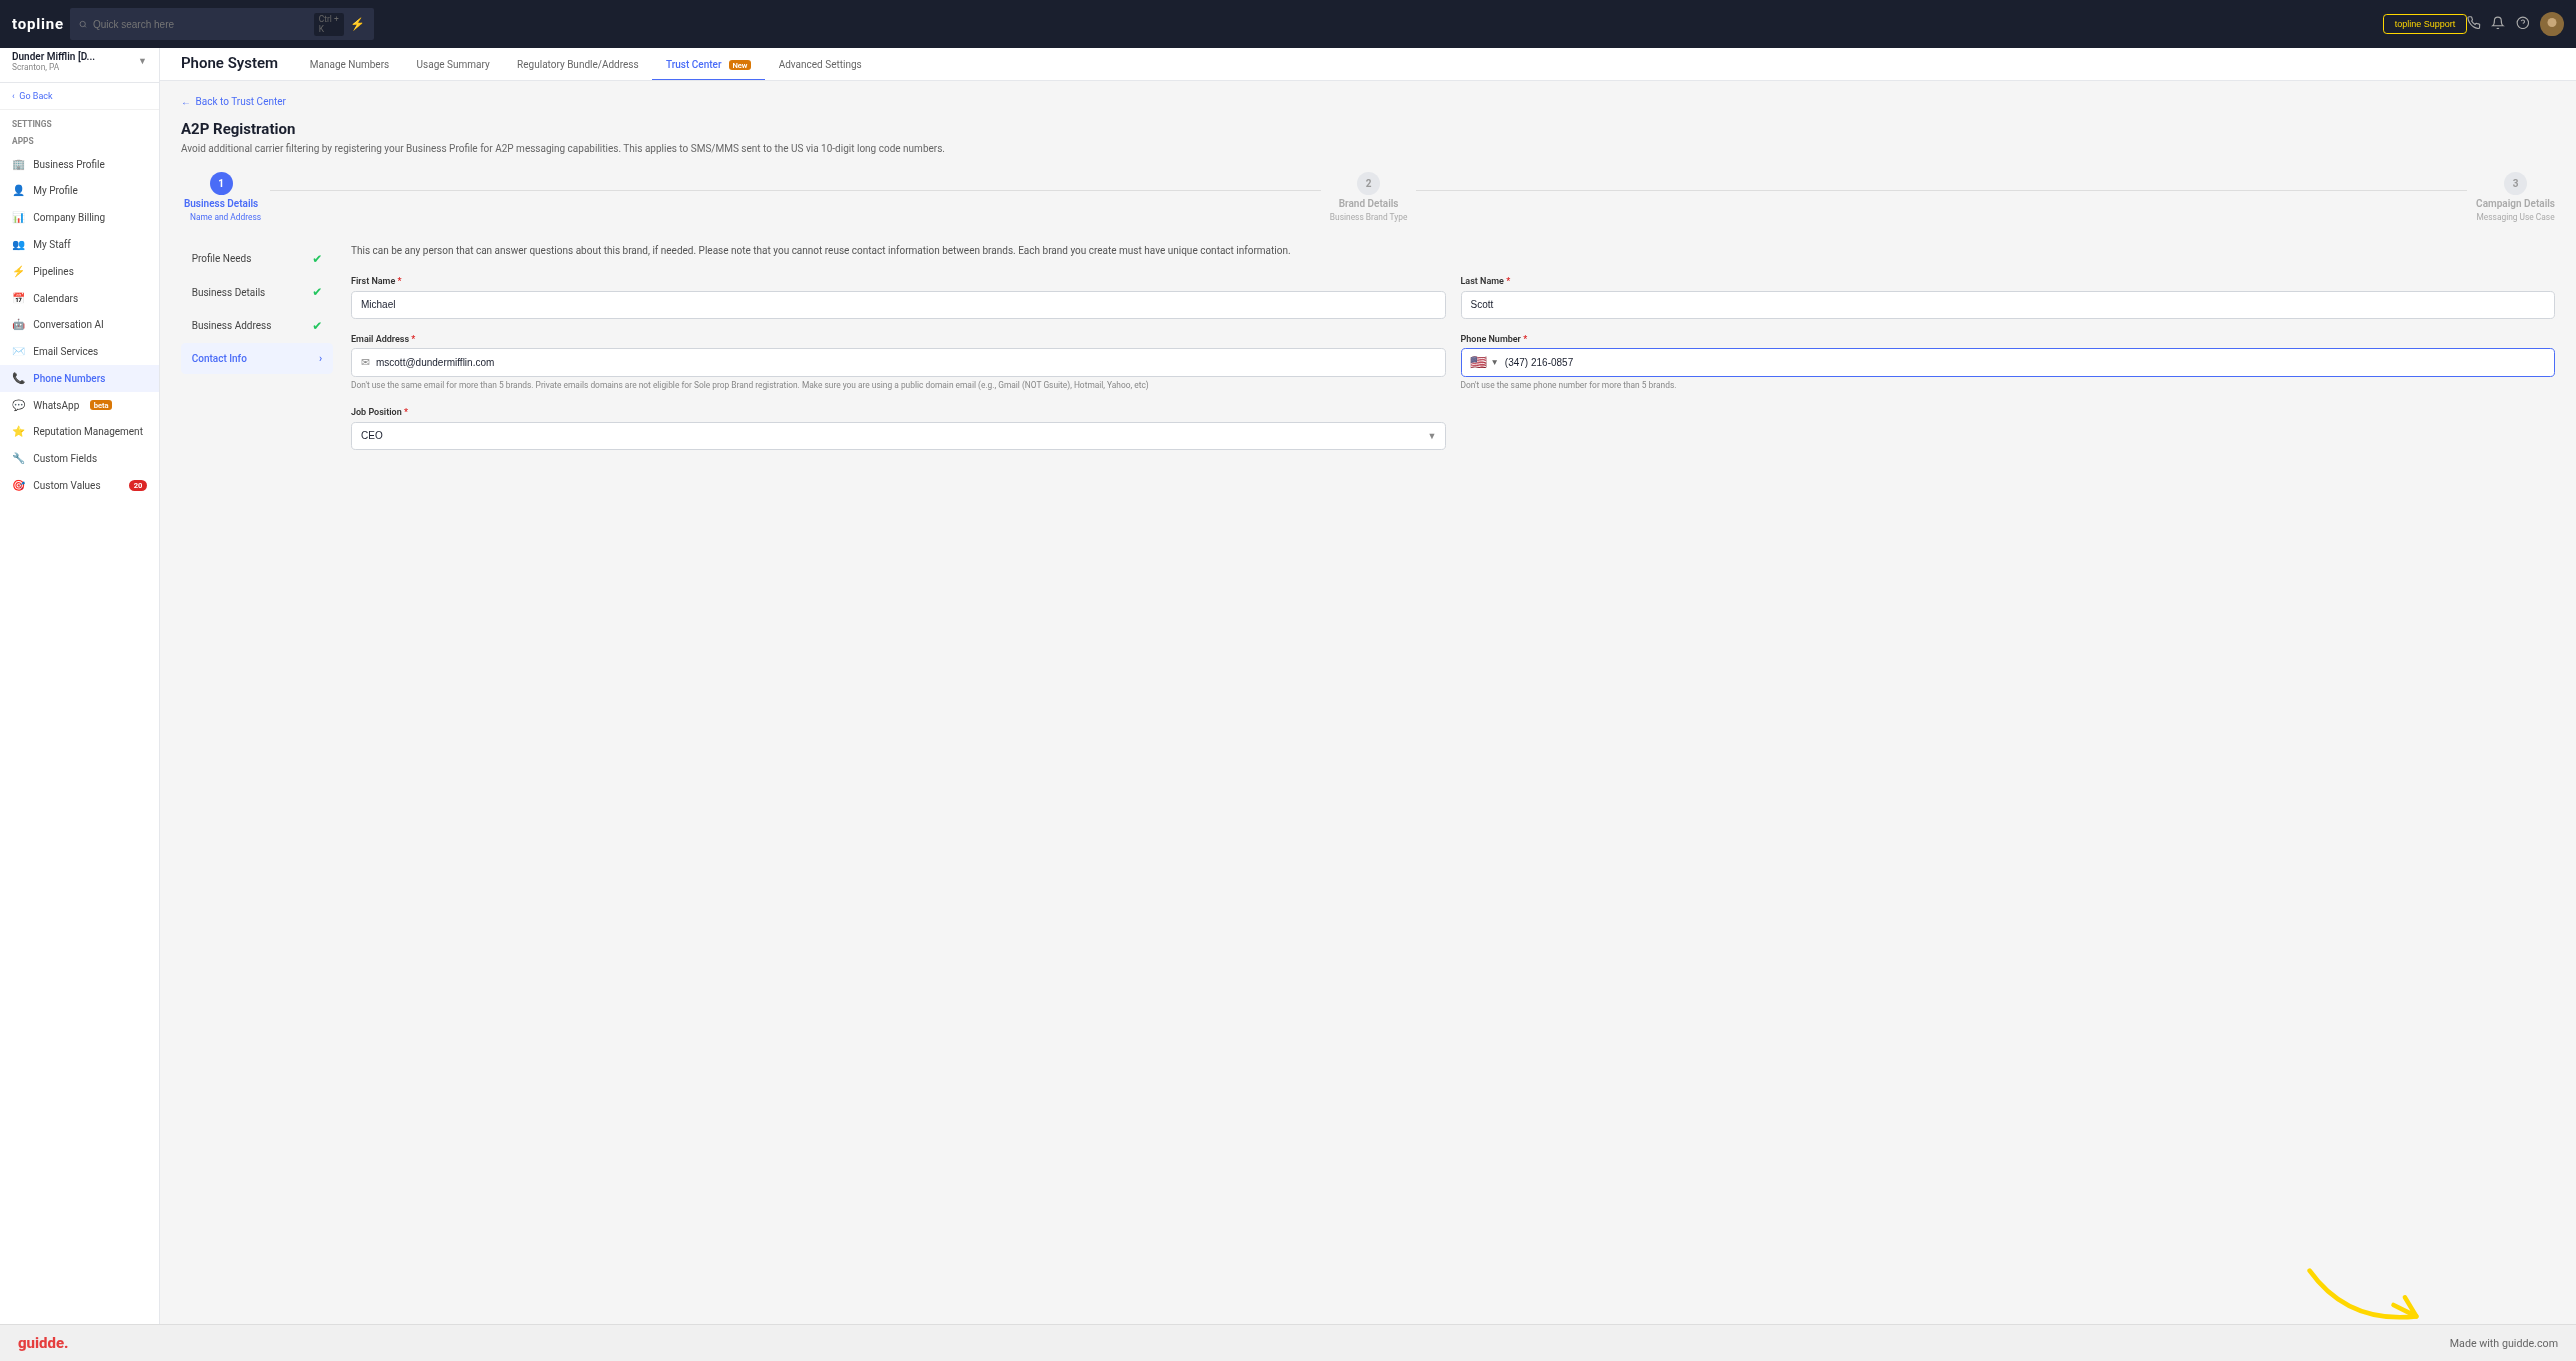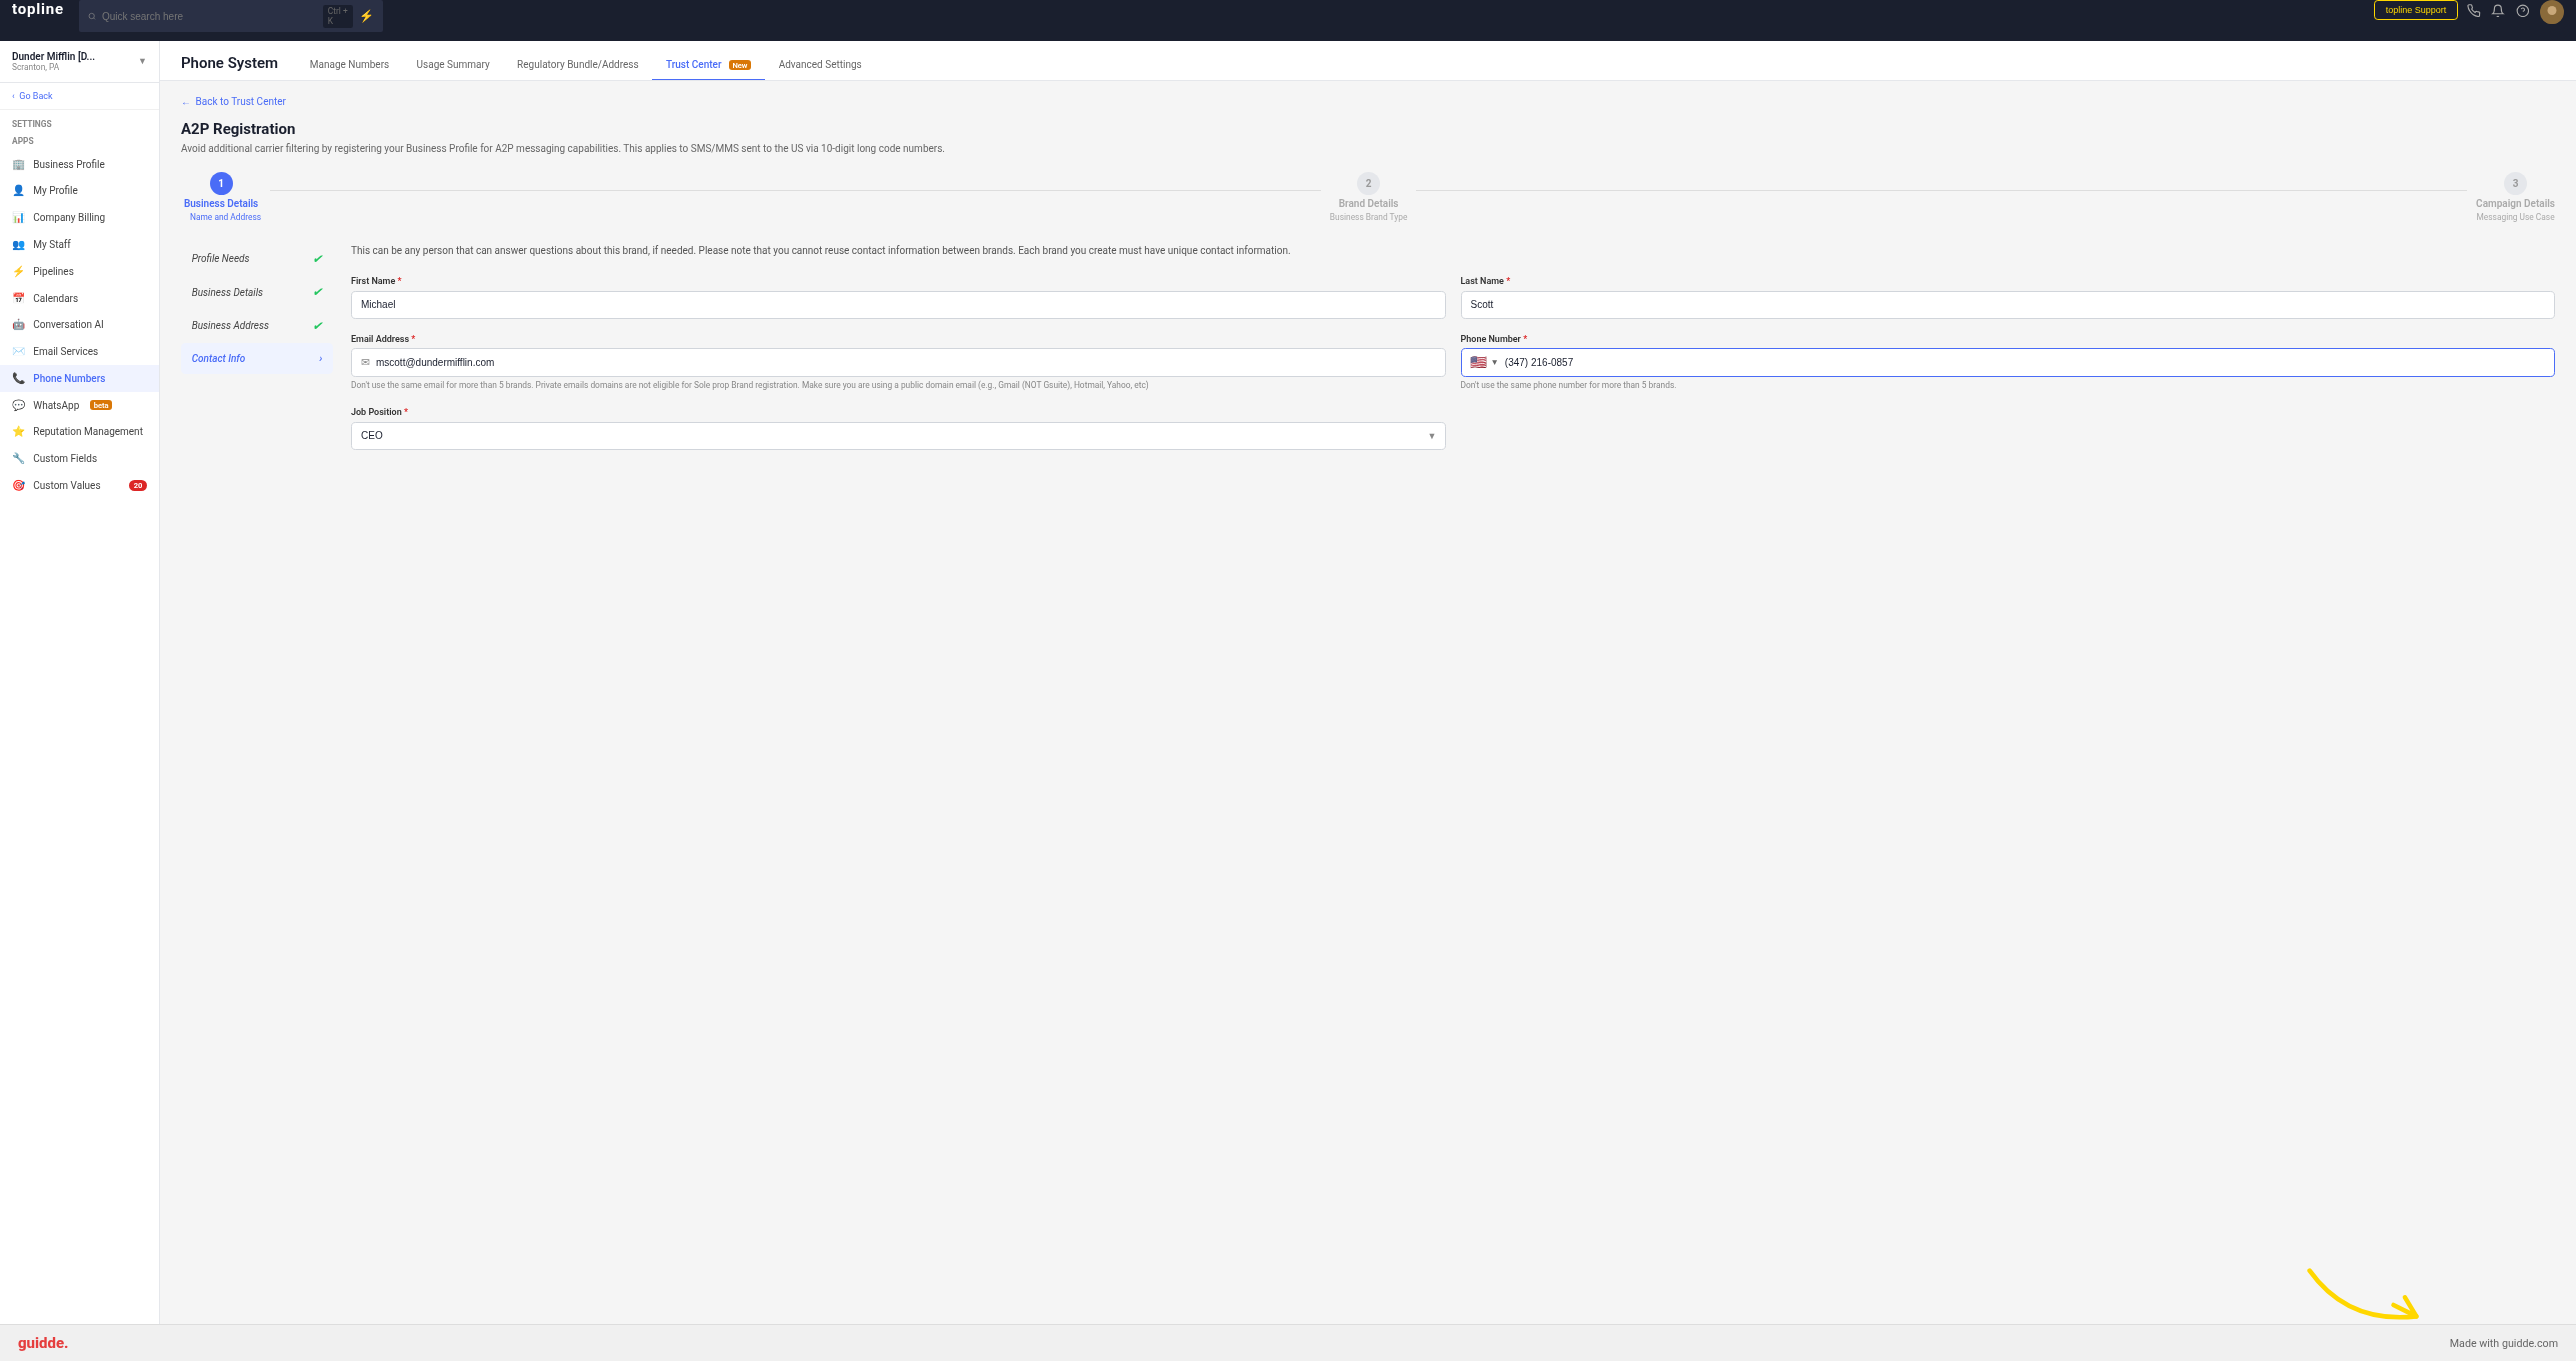--- a/index.html
+++ b/index.html
@@ -1,21 +1,21 @@
 <!DOCTYPE html>
 <html style="font-size:12px"><head>
   <meta charset="utf-8">
   <style>
     * { box-sizing: border-box; margin: 0; padding: 0; }
     body { font-family: -apple-system, BlinkMacSystemFont, 'Segoe UI', Roboto, sans-serif; background: #f5f5f5; overflow: hidden; }
 
     
     .topnav {
-      display: flex; align-items: flex-start; background: #1a1f2e; height: 41px;
-      padding: 0 12px; gap: 9px; position: fixed; top: 0; left: 0; right: 0; z-index: 100;
+      display: flex; align-items: center; background: #1a1f2e; height: 48px;
+      padding: 0 12px; position: fixed; top: 0; left: 0; right: 0; z-index: 100;
     }
     .topnav-logo { color: white; font-size: 15px; font-weight: 700; letter-spacing: 0.8px; margin-right: 6px; }
     .topnav-search {
       display: flex; align-items: center; background: #2a3045; border-radius: 2px;
       padding: 4.6px 9px; gap: 6px; flex: 1; max-width: 304px; margin: 0 auto;
     }
     .topnav-search input {
       background: transparent; border: none; outline: none; color: #aaa; font-size: 10px; width: 100%;
     }
     .topnav-search-hint { color: #666; font-size: 8.4px; background: #1a1f2e; padding: 1.5px 4.6px; border-radius: 2.3px; }
@@ -114,21 +114,21 @@
     .step-sub { font-size: 8.4px; color: #aaa; }
     .step-sub.active { color: #4a6cf7; padding-left: 9px; }
     .step-line { flex: 1; height: 0.8px; background: #ddd; margin: 0 9px; margin-bottom: 13.7px; }
 
     
     .form-card { display: flex; gap: 18px; }
     .form-sidebar { width: 152px; flex-shrink: 0; }
     .form-sidebar-item {
       display: flex; align-items: center; justify-content: space-between;
       padding: 9px 10.7px; font-size: 10px; color: #444; cursor: pointer;
-      border-radius: 4.6px; margin-bottom: 1.5px; font-style: italic;
+      border-radius: 4.6px; margin-bottom: 1.5px;
     }
     .form-sidebar-item.active {
       background: #eff3ff; color: #4a6cf7; font-weight: 500;
     }
     .form-sidebar-item .check-icon { color: #22c55e; font-size: 12px; }
     .form-sidebar-item .arrow-icon { color: #4a6cf7; font-size: 10.7px; }
 
     .form-main { flex: 1; }
     .form-section-title { font-size: 13.7px; font-weight: 700; color: #1a1f2e; margin-bottom: 6px; }
     .form-section-desc { font-size: 10px; color: #555; margin-bottom: 18px; line-height: 1.5; }

